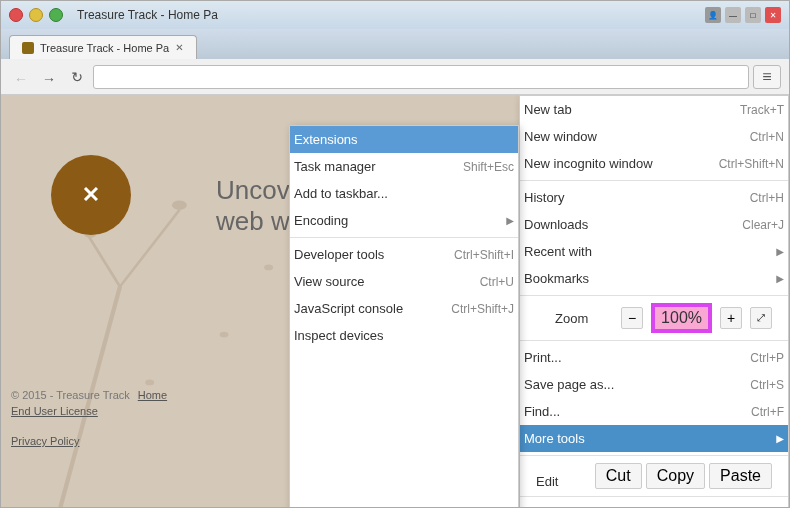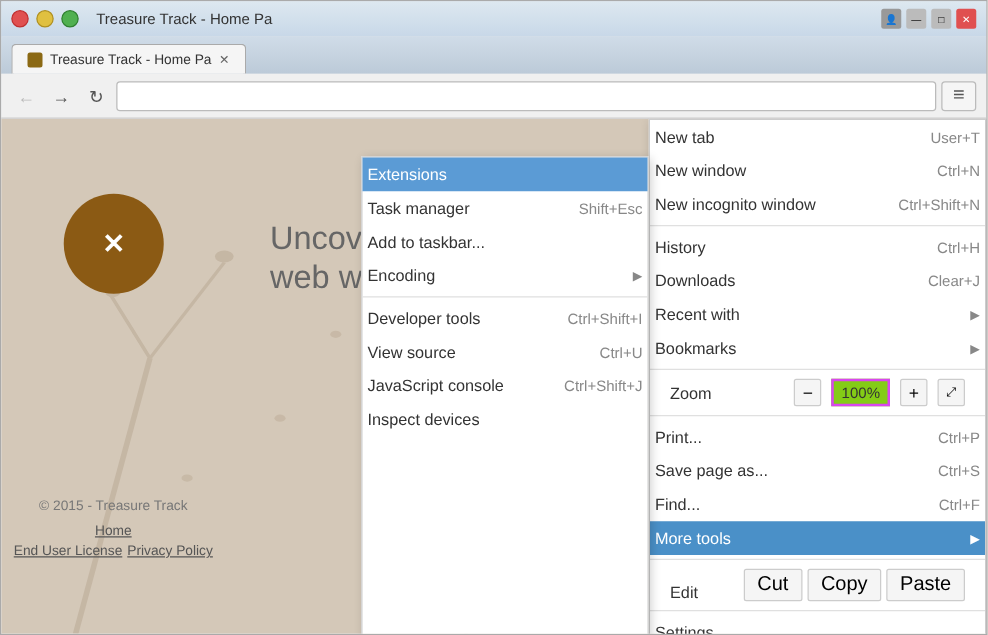--- a/index.html
+++ b/index.html
@@ -111,21 +111,21 @@
       display: flex; align-items: center; justify-content: center;
       color: white; font-size: 28px; font-weight: bold;
     }
 
     .site-footer {
       position: absolute;
       bottom: 60px; left: 10px;
       font-size: 11px; color: #777;
     }
     .site-footer-links {
-      display: flex; flex-direction: row; gap: 4px;
+      display: flex; flex-direction: column; gap: 18px;
       margin-top: 4px;
     }
     .site-footer-link {
       color: #555; text-decoration: underline; cursor: pointer; font-size: 11px;
     }
     .watermark {
       position: absolute;
       bottom: 20px; right: 20px;
       font-size: 48px; font-weight: bold;
       color: rgba(200, 120, 60, 0.25);
@@ -164,35 +164,36 @@
     .menu-arrow { font-size: 10px; color: #888; }
     .menu-item.highlighted .menu-arrow { color: white; }
     .menu-divider { height: 1px; background: #e0e0e0; margin: 3px 0; }
 
     
     .zoom-row {
       display: flex;
       align-items: center;
       padding: 4px 16px;
       gap: 8px;
+      margin-left: 19px;
     }
     .zoom-label { flex: 1; }
     .zoom-btn {
       width: 22px; height: 22px;
       border: 1px solid #ccc;
       background: #f5f5f5;
       cursor: pointer;
       display: flex; align-items: center; justify-content: center;
       font-size: 14px; border-radius: 2px;
     }
     .zoom-pct {
-      border: 2px solid #d946ef;
+      border: 4px solid #d946ef;
       padding: 2px 6px;
-      font-size: 12px;
-      background: #84cc16;
+      font-size: 16px;
+      background: #f9a8d4;
       min-width: 40px; text-align: center;
     }
     .zoom-fullscreen {
       width: 22px; height: 22px;
       border: 1px solid #ccc;
       background: #f5f5f5;
       cursor: pointer;
       display: flex; align-items: center; justify-content: center;
       font-size: 10px; border-radius: 2px;
     }
@@ -287,21 +288,21 @@
 
       <div class="site-logo-circle">
         <span style="color:white;font-size:22px;">✕</span>
       </div>
       <div style="position:absolute;top:80px;left:215px;">
         <div style="font-size:26px;color:#666;font-weight:300;">Uncover the</div>
         <div style="font-size:26px;color:#666;font-weight:300;">web with Tre</div>
       </div>
 
       <div class="site-footer">
-        <div style="display:flex;align-items:center;gap:8px;flex-direction:column;">
+        <div style="display:flex;align-items:center;gap:8px;">
           <span>© 2015 - Treasure Track</span>
           <span style="color:#555;text-decoration:underline;cursor:pointer;">Home</span>
         </div>
         <div class="site-footer-links">
           <span class="site-footer-link">End User License</span>
           <span class="site-footer-link">Privacy Policy</span>
         </div>
       </div>
 
       <div class="watermark">Treasure Track</div>
@@ -338,21 +339,21 @@
           <span class="menu-shortcut">Ctrl+Shift+J</span>
         </div>
         <div class="menu-item">
           <span>Inspect devices</span>
         </div>
       </div>
 
       <div class="browser-menu">
         <div class="menu-item">
           <span>New tab</span>
-          <span class="menu-shortcut">User+T</span>
+          <span class="menu-shortcut">Track+T</span>
         </div>
         <div class="menu-item">
           <span>New window</span>
           <span class="menu-shortcut">Ctrl+N</span>
         </div>
         <div class="menu-item">
           <span>New incognito window</span>
           <span class="menu-shortcut">Ctrl+Shift+N</span>
         </div>
         <div class="menu-divider"></div>

